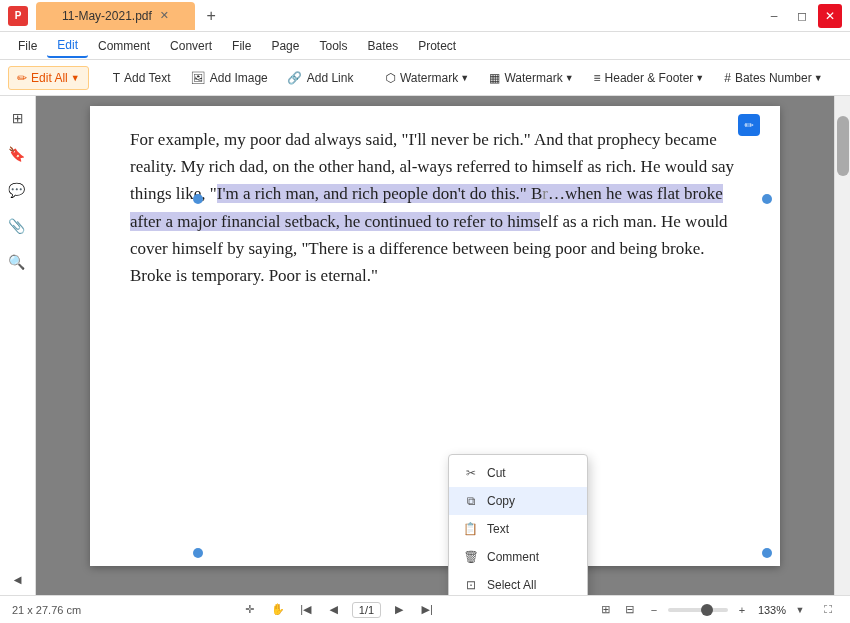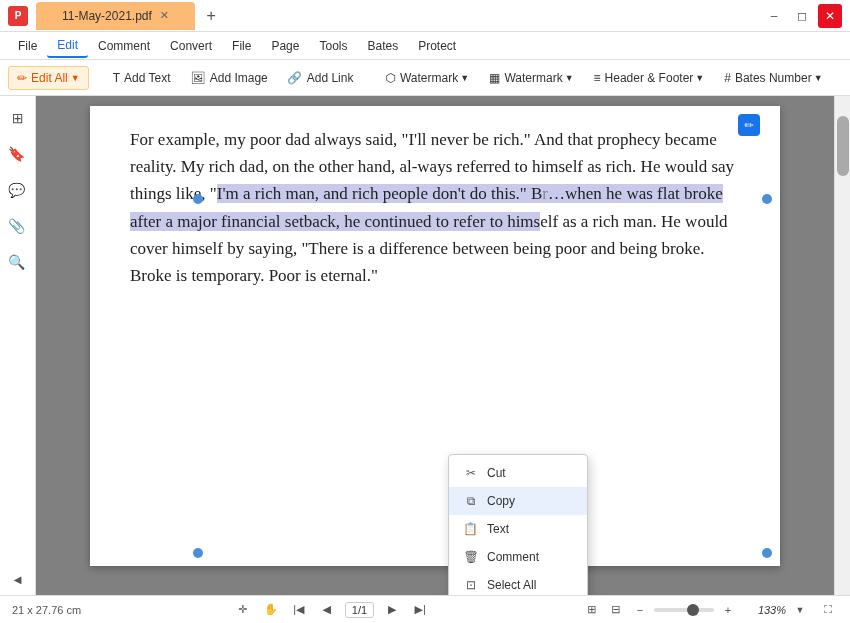--- a/index.html
+++ b/index.html
@@ -416,17 +416,17 @@
   <div class="nav-btn">▶|</div>
   <div class="statusbar-spacer"></div>
   <div class="zoom-controls">
     <div class="nav-btn">⊞</div>
     <div class="nav-btn">⊟</div>
     <div class="nav-btn">−</div>
     <div class="zoom-slider">
       <div class="zoom-thumb"></div>
     </div>
     <div class="nav-btn">+</div>
-    <span style="font-size:11px; color:#333; margin-left:16px;font-style:italic;">133%</span>
+    <span style="font-size:11px; color:#333; margin-left:2px;">133%</span>
     <div class="nav-btn" style="font-size:9px;">▼</div>
   </div>
   <div class="nav-btn">⛶</div>
 </div>
 
 </body></html>

